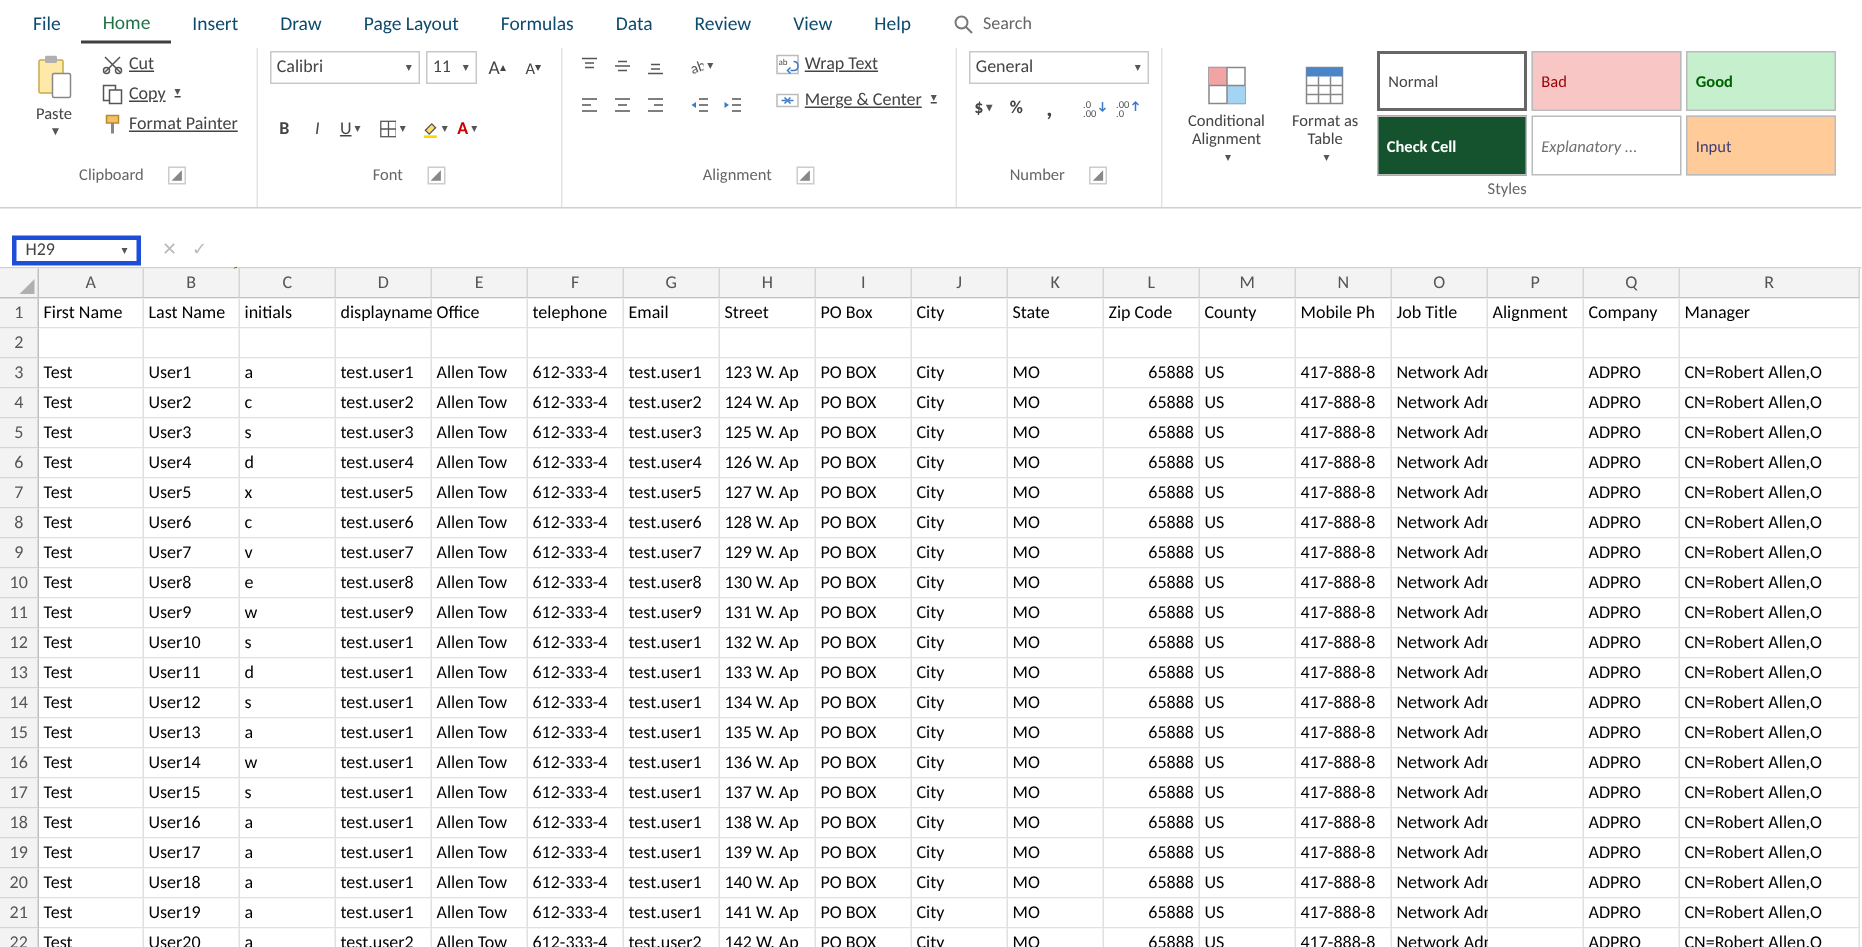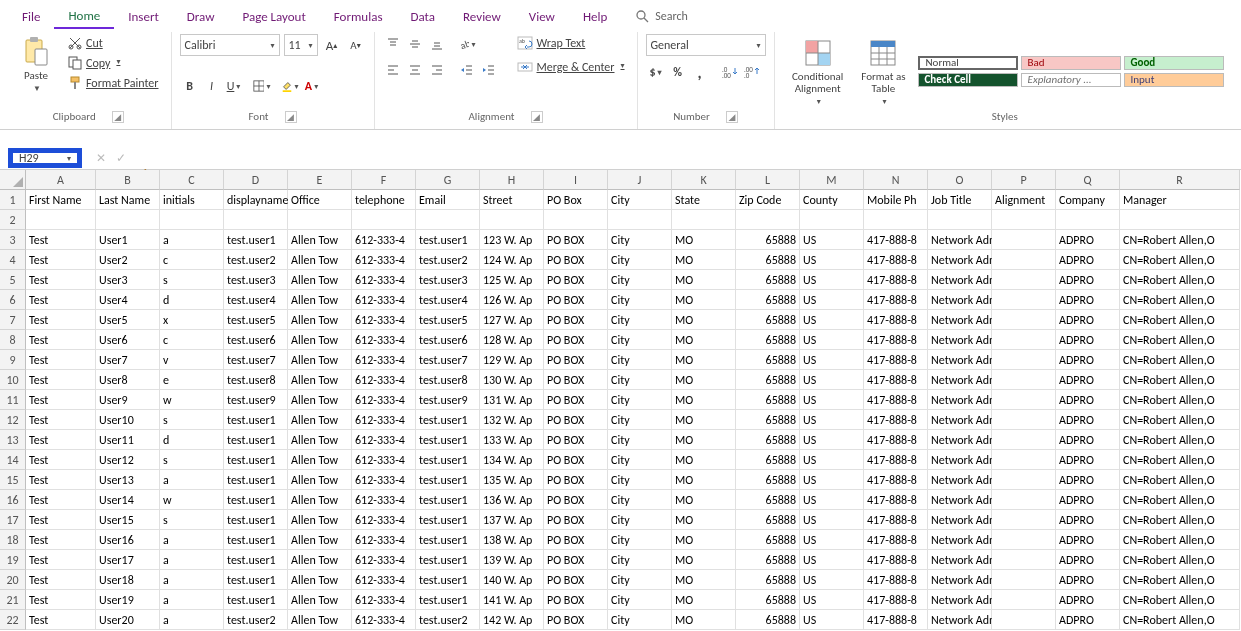--- a/index.html
+++ b/index.html
@@ -1,21 +1,21 @@
 <!DOCTYPE html>
 <html><head>
 <meta charset="utf-8">
 <style>
   * { box-sizing: border-box; margin: 0; padding: 0; font-family: "Segoe UI", Calibri, Arial, sans-serif; }
   body { background: #fff; font-size: 12px; color: #444; width: 1241px; overflow: hidden; }
 
   
   .tabs { display: flex; align-items: center; padding: 4px 8px 0 8px; height: 28px; gap: 0; }
-  .tab { padding: 4px 14px; font-size: 13px; color: #701a75; cursor: pointer; }
-  .tab.active { color: #217346; border-bottom: 2px solid #6d28d9; font-weight: 500; }
+  .tab { padding: 4px 14px; font-size: 13px; color: #0c4a6e; cursor: pointer; }
+  .tab.active { color: #217346; border-bottom: 2px solid #404040; font-weight: 500; }
   .search-wrap { display: flex; align-items: center; gap: 6px; margin-left: 8px; padding: 4px 6px; color: #666; }
   .icon { display: inline-flex; align-items: center; justify-content: center; }
 
   
   .ribbon { display: flex; border-bottom: 1px solid #d0d0d0; padding: 4px 6px 0 6px; background: #fff; }
   .group { display: flex; flex-direction: column; align-items: center; padding: 2px 8px 2px 8px; border-right: 1px solid #e3e3e3; }
   .group:last-child { border-right: none; }
   .group-body { display: flex; align-items: flex-start; gap: 6px; min-height: 74px; }
   .group-label { font-size: 11px; color: #666; padding: 2px 0 4px 0; display: flex; align-items: center; gap: 16px; }
   .dlg-launch { font-size: 9px; color: #888; border: 1px solid #ccc; width: 12px; height: 12px; display: inline-flex; align-items: center; justify-content: center; }
@@ -26,31 +26,31 @@
   .big-btn { display: flex; flex-direction: column; align-items: center; gap: 2px; padding: 2px 6px; cursor: pointer; font-size: 11px; text-align: center; line-height: 1.1; }
   .big-btn .ico-box { width: 32px; height: 32px; display: flex; align-items: center; justify-content: center; }
   .dd-caret { font-size: 8px; color: #555; margin-left: 2px; }
 
   .font-box, .size-box { border: 1px solid #c8c8c8; background: #fff; height: 22px; display: flex; align-items: center; padding: 0 4px; font-size: 12px; }
   .font-box { width: 100px; }
   .size-box { width: 34px; }
 
   .sq { width: 20px; height: 20px; display: inline-flex; align-items: center; justify-content: center; border: 1px solid transparent; cursor: pointer; }
 
-  .style-cell { border: 1px solid #bbb; width: 100px; height: 14px; font-size: 11px; display: flex; align-items: center; padding: 0 6px; }
+  .style-cell { border: 1px solid #bbb; width: 100px; height: 40px; font-size: 11px; display: flex; align-items: center; padding: 0 6px; }
   .style-normal { background: #fff; border: 2px solid #666; }
   .style-bad { background: #f8c7c5; color: #9c0006; }
   .style-good { background: #c6efce; color: #006100; font-weight: bold; }
   .style-check { background: #14532d; color: #fff; font-weight: bold; }
   .style-explan { color: #707070; font-style: italic; }
   .style-input { background: #ffcc99; color: #3f3f76; }
 
   
   .fbar { display: flex; align-items: center; border-bottom: 1px solid #d0d0d0; height: 24px; background: #fff; margin-top: 16px; }
-  .name-box { width: 74px; border: 5px solid #1d4ed8; height: 20px; margin: 0 4px 0 8px; display: flex; align-items: center; padding: 0 6px; font-size: 12px; justify-content: space-between; }
+  .name-box { width: 86px; border: 3px solid #1d4ed8; height: 20px; margin: 0 4px 0 8px; display: flex; align-items: center; padding: 0 6px; font-size: 12px; justify-content: space-between; }
   .fx-btns { display: flex; align-items: center; gap: 10px; padding: 0 10px; color: #aaa; }
   .fx-label { font-style: italic; color: #a16207; font-size: 12px; margin-left: 4px; margin-top: 32px; }
   .formula-input { flex: 1; height: 20px; border: none; outline: none; font-size: 12px; padding: 0 4px; }
 
   
   .grid { display: flex; flex-direction: column; }
   .col-widths { display: grid; grid-template-columns: 26px 70px 64px 64px 64px 64px 64px 64px 64px 64px 64px 64px 64px 64px 64px 64px 64px 64px 120px; }
   .hdr-row .cell, .hdr-row .rowhdr { background: #f3f3f3; border-right: 1px solid #d4d4d4; border-bottom: 1px solid #bfbfbf; font-size: 12px; color: #555; text-align: center; height: 20px; line-height: 20px; }
   .rowhdr { background: #f3f3f3; border-right: 1px solid #bfbfbf; border-bottom: 1px solid #d4d4d4; text-align: center; font-size: 12px; color: #555; height: 20px; line-height: 20px; }
   .cell { border-right: 1px solid #e0e0e0; border-bottom: 1px solid #e0e0e0; height: 20px; line-height: 20px; padding: 0 3px; font-size: 12px; font-family: Calibri, Arial, sans-serif; color: #000; white-space: nowrap; overflow: visible; }

